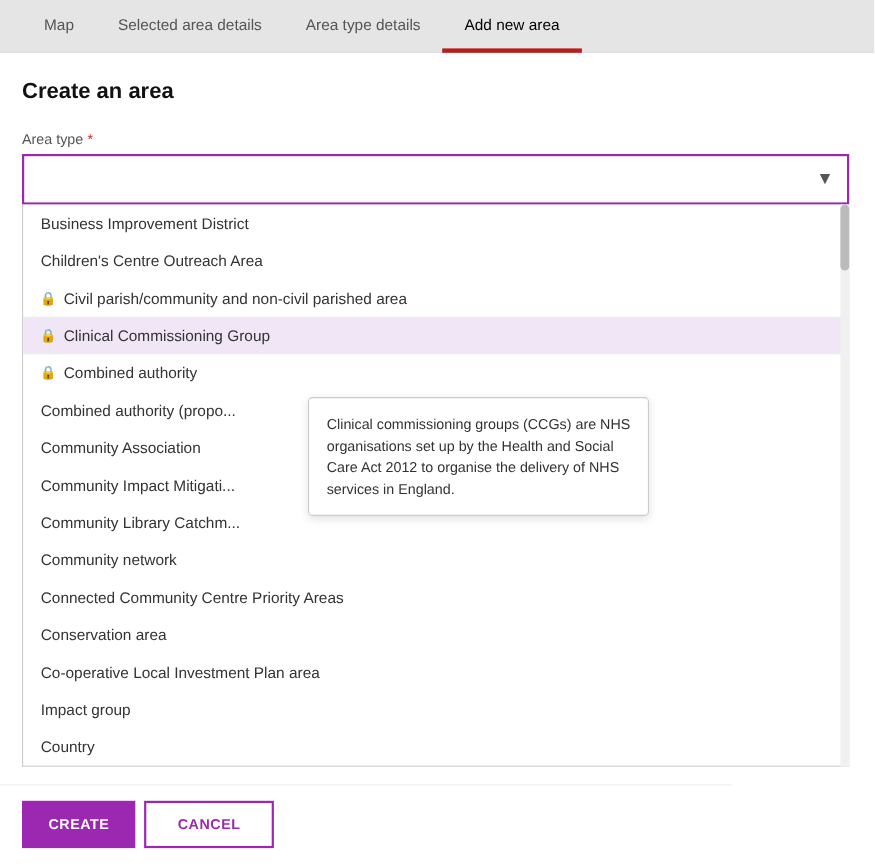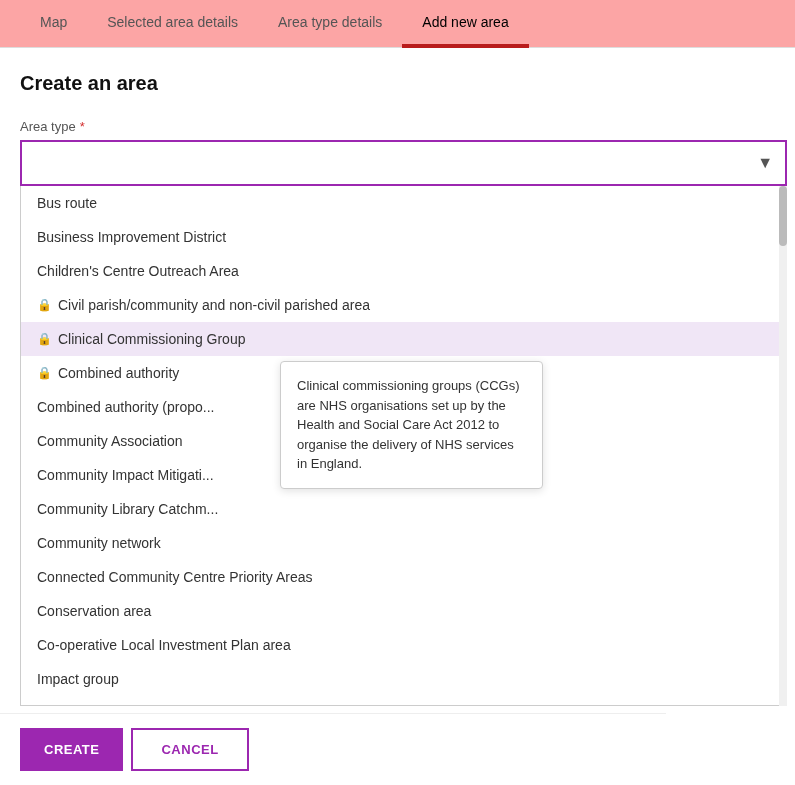--- a/index.html
+++ b/index.html
@@ -11,39 +11,39 @@
       height: 785px;
       overflow: hidden;
       color: #333;
     }
 
     
     .nav-tabs {
       display: flex;
       border-bottom: 1px solid #ddd;
       padding: 0 20px;
-      background: #fca5a5;
+      background: #e5e5e5;
     }
     .nav-tab {
       padding: 14px 20px;
       cursor: pointer;
       font-size: 14px;
       color: #555;
       border-bottom: 3px solid transparent;
       margin-bottom: -1px;
     }
     .nav-tab.active {
       color: #000;
       font-weight: normal;
       border-bottom: 4px solid #b91c1c;
     }
 
     
     .page-content {
-      padding: 24px 8px 0 20px;
+      padding: 24px 23px 0 20px;
     }
 
     .page-title {
       font-size: 20px;
       font-weight: bold;
       margin-bottom: 24px;
       color: #111;
     }
 
     .field-label {
@@ -100,21 +100,21 @@
       font-size: 12px;
       color: #888;
       flex-shrink: 0;
     }
 
     
     .tooltip-box {
       position: absolute;
       left: 260px;
       top: 175px;
-      width: 263px;
+      width: 310px;
       background: #fff;
       border: 1px solid #ccc;
       border-radius: 4px;
       padding: 14px 16px;
       font-size: 13px;
       color: #333;
       line-height: 1.5;
       box-shadow: 0 2px 8px rgba(0,0,0,0.12);
       z-index: 100;
       pointer-events: none;
@@ -198,23 +198,20 @@
   <div class="select-wrapper">
     <div class="select-display">
       <span></span>
       <span class="select-arrow">▼</span>
     </div>
   </div>
 
   <div class="dropdown-container">
     <div class="dropdown-list">
 
-    <div class="dropdown-item">
-          <span>Bus route</span>
-        </div>
         <div class="dropdown-item">
           <span>Business Improvement District</span>
         </div>
         <div class="dropdown-item">
           <span>Children's Centre Outreach Area</span>
         </div>
         <div class="dropdown-item">
           <span class="lock-icon">🔒</span>
           <span>Civil parish/community and non-civil parished area</span>
         </div>

